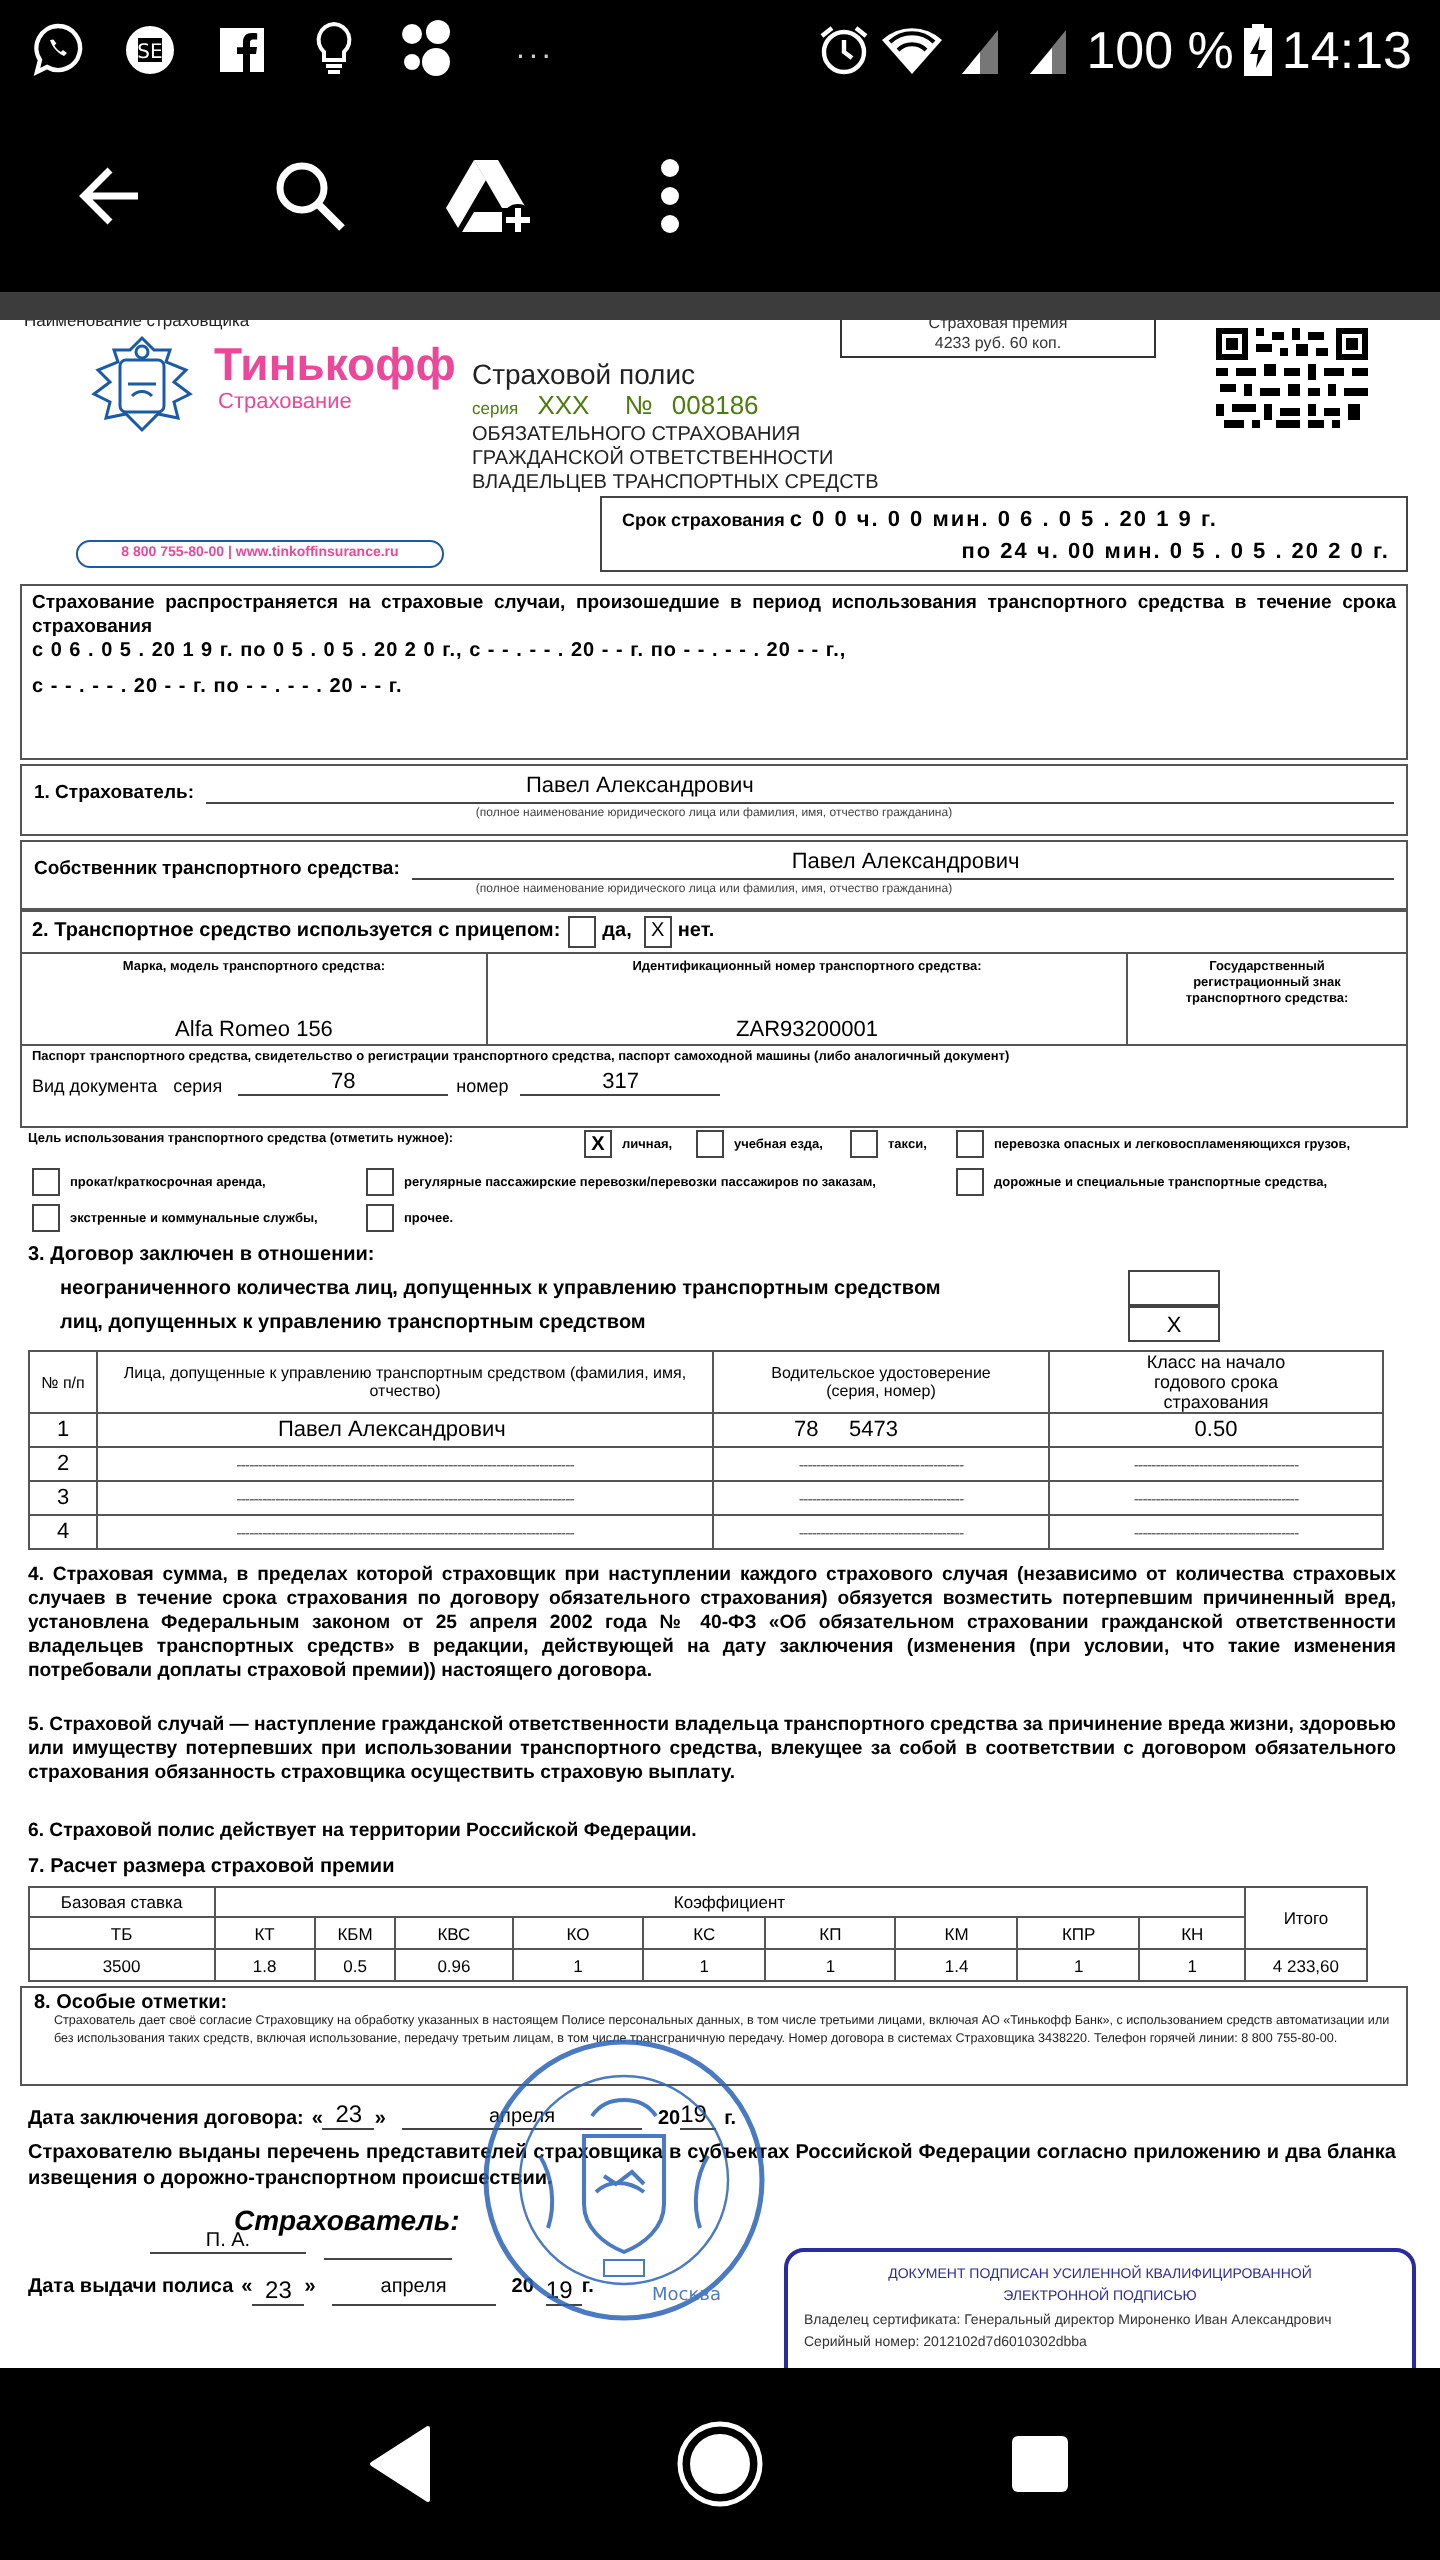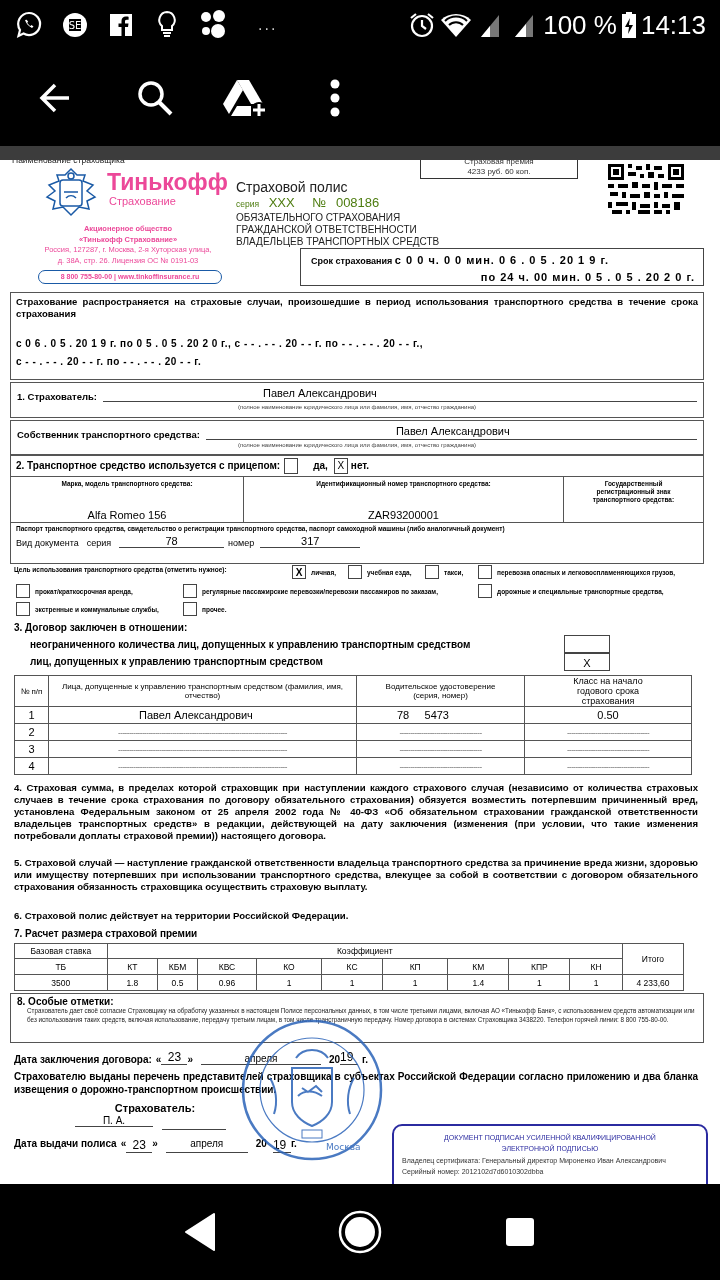--- a/index.html
+++ b/index.html
@@ -159,26 +159,20 @@
           <path d="M31 3l6 6h8l-2 6 10 4-6 6 8 6-8 4 2 8-10-2-8 8-8-8-10 2 2-8-8-4 8-6-6-6 10-4-2-6h8z"></path>
           <rect x="20" y="14" width="22" height="26" rx="3"></rect>
           <path d="M24 26h14M26 32c3-3 7-3 10 0"></path>
           <circle cx="31" cy="10" r="3"></circle>
         </g>
       </svg>
   </div>
   <div class="abs b blue" style="left:107px;top:10px;font-size:23px;line-height:24px">Тинькофф</div>
   <div class="abs blue" style="left:109px;top:35px;font-size:11px">Страхование</div>
 
-  <div class="abs center" style="left:28px;top:64px;width:200px;line-height:10.5px">
-    <div class="b blue" style="font-size:7.5px">Акционерное общество</div>
-    <div class="b blue" style="font-size:7.5px">«Тинькофф Страхование»</div>
-    <div class="blue" style="font-size:7.5px">Россия, 127287, г. Москва, 2-я Хуторская улица,</div>
-    <div style="font-size:7.5px"><span class="blue">д. 38А, стр. 26.</span> <span class="blue">Лицензия ОС № 0191-03</span></div>
-  </div>
   <div class="abs b blue center" style="left:38px;top:110px;width:184px;height:14px;border:1.5px solid #1a5aa6;border-radius:8px;font-size:7px;line-height:11px">8 800 755-80-00  |  www.tinkoffinsurance.ru</div>
 
   <div class="abs center" style="left:420px;top:-5px;width:158px;height:24px;border:1px solid #333;line-height:10px;padding-top:1px">
     <div style="font-size:8px;color:#333">Страховая премия</div>
     <div style="font-size:8px;color:#333">4233 руб. 60 коп.</div>
   </div>
 
   <div class="abs" style="left:608px;top:4px;width:76px;height:52px">
     <svg width="76" height="52" viewBox="0 0 76 52">
       <rect x="0" y="0" width="16" height="16" fill="#000"></rect>
@@ -239,21 +233,21 @@
     <div>ВЛАДЕЛЬЦЕВ ТРАНСПОРТНЫХ СРЕДСТВ</div>
   </div>
 
   <div class="abs" style="left:300px;top:88px;width:404px;height:38px;border:1.5px solid #444;padding:3px 8px 0 10px;line-height:16px">
     <div class="b" style="font-size:9px;white-space:nowrap"><span>Срок страхования</span> <span style="font-size:11px;letter-spacing:1px">с 0 0 ч. 0 0 мин. 0 6 . 0 5 . 20 1 9 г.</span></div>
     <div class="b" style="font-size:11px;text-align:right;letter-spacing:1px;white-space:nowrap">по 24 ч. 00 мин. 0 5 . 0 5 . 20 2 0 г.</div>
   </div>
 
   <div class="abs box" style="left:10px;top:132px;width:694px;height:88px;padding:3px 5px">
     <div class="b" style="font-size:9.5px;line-height:12px;text-align:justify">Страхование распространяется на страховые случаи, произошедшие в период использования транспортного средства в течение срока страхования</div>
-    <div class="b" style="font-size:10px;margin-top:18px;white-space:nowrap;letter-spacing:0.5px">с 0 6 . 0 5 . 20 1 9 г.  по 0 5 . 0 5 . 20 2 0 г.,  с - -  . - -  . 20 - -  г.  по - -  . - -  . 20 - -  г.,</div>
+    <div class="b" style="font-size:10px;margin-top:0;white-space:nowrap;letter-spacing:0.5px">с 0 6 . 0 5 . 20 1 9 г.  по 0 5 . 0 5 . 20 2 0 г.,  с - -  . - -  . 20 - -  г.  по - -  . - -  . 20 - -  г.,</div>
     <div class="b" style="font-size:10px;margin-top:7px;white-space:nowrap;letter-spacing:0.5px">с - -  . - -  . 20 - -  г.  по - -  . - -  . 20 - -  г.</div>
   </div>
 
   <div class="abs box" style="left:10px;top:222px;width:694px;height:36px;padding:4px 6px">
     <div style="display:flex;align-items:flex-end">
       <span class="b" style="font-size:9.5px;white-space:nowrap">1. Страхователь:</span>
       <span class="uline" style="flex:1;margin-left:6px;font-size:11px;padding-left:160px;height:15px">Павел Александрович</span>
     </div>
     <div class="center" style="font-size:6px;color:#444;margin-top:2px">(полное наименование юридического лица или фамилия, имя, отчество гражданина)</div>
   </div>
@@ -263,21 +257,21 @@
       <span class="b" style="font-size:9.5px;white-space:nowrap">Собственник транспортного средства:</span>
       <span class="uline" style="flex:1;margin-left:6px;font-size:11px;padding-left:190px;height:15px">Павел Александрович</span>
     </div>
     <div class="center" style="font-size:6px;color:#444;margin-top:2px">(полное наименование юридического лица или фамилия, имя, отчество гражданина)</div>
   </div>
 
   <div class="abs box" style="left:10px;top:294px;width:694px;height:110px">
     <div style="height:22px;display:flex;align-items:center;padding-left:5px;border-bottom:1px solid #555">
       <span class="b" style="font-size:10px">2. Транспортное средство используется с прицепом:</span>
       <span class="chk" style="margin-left:4px;height:16px"></span>
-      <span class="b" style="font-size:10px;margin-left:15px">да,</span>
+      <span class="b" style="font-size:10px;margin-left:3px">да,</span>
       <span class="chk" style="margin-left:6px;height:16px">X</span>
       <span class="b" style="font-size:10px;margin-left:3px">нет.</span>
     </div>
     <div style="display:flex;height:46px;border-bottom:1px solid #555">
       <div style="width:233px;border-right:1px solid #555;position:relative">
         <div class="b center" style="font-size:6.5px;padding-top:3px">Марка, модель транспортного средства:</div>
         <div class="center" style="font-size:11px;position:absolute;bottom:1px;width:100%">Alfa Romeo 156</div>
       </div>
       <div style="width:320px;border-right:1px solid #555;position:relative">
         <div class="b center" style="font-size:6.5px;padding-top:3px">Идентификационный номер транспортного средства:</div>
@@ -432,21 +426,21 @@
     <span class="uline center" style="width:26px;font-weight:normal;font-size:12px">23</span>
     <span>»</span>
     <span class="uline center" style="width:120px;margin-left:8px;font-weight:normal;font-size:10px">апреля</span>
     <span style="margin-left:8px">20</span>
     <span class="uline" style="width:18px;font-weight:normal;font-size:12px">19</span>
     <span style="margin-left:4px">г.</span>
   </div>
 
   <div class="abs b" style="left:14px;top:910px;width:684px;font-size:10px;line-height:13px;text-align:justify">Страхователю выданы перечень представителей страховщика в субъектах Российской Федерации согласно приложению и два бланка извещения о дорожно-транспортном происшествии.</div>
 
-  <div class="abs b center" style="left:100px;top:942px;width:110px;font-size:11px;">Страхователь:</div>
+  <div class="abs b center" style="left:117px;top:942px;width:110px;font-size:14px;font-style:italic">Страхователь:</div>
   <div class="abs center" style="left:75px;top:955px;width:78px;font-size:10px;border-bottom:1px solid #444">П. А.</div>
   <div class="abs" style="left:162px;top:969px;width:64px;border-bottom:1px solid #444"></div>
 
   <div class="abs b" style="left:14px;top:978px;font-size:10px;display:flex;white-space:nowrap">
     <span>Дата выдачи полиса</span>
     <span style="margin-left:4px">«</span>
     <span class="uline center" style="width:26px;font-weight:normal;font-size:12px">23</span>
     <span>»</span>
     <span class="uline center" style="width:82px;margin-left:8px;font-weight:normal;font-size:10px">апреля</span>
     <span style="margin-left:8px">20</span>

